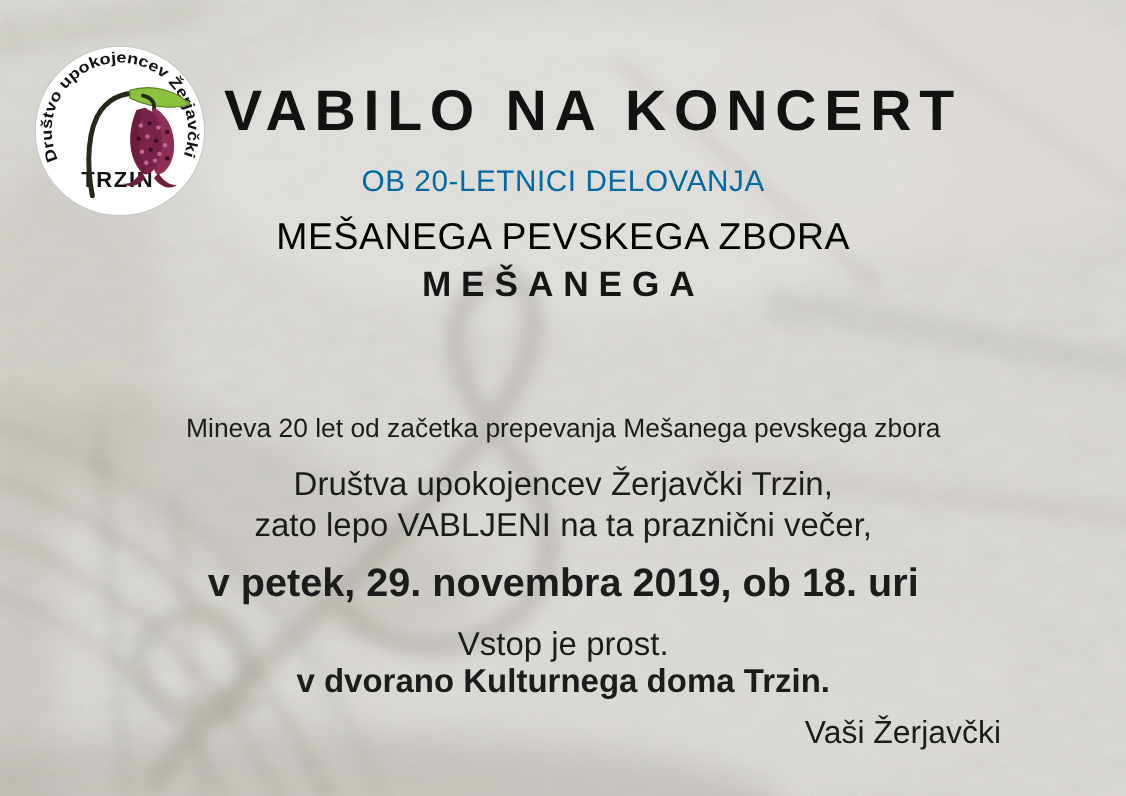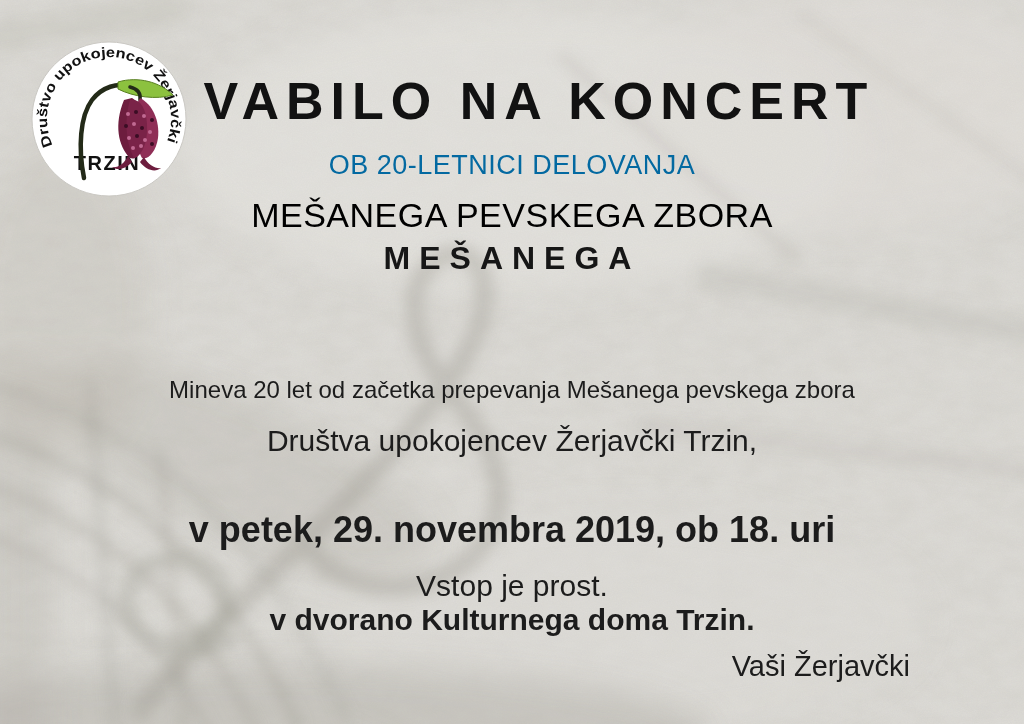--- a/index.html
+++ b/index.html
@@ -169,19 +169,20 @@
       </svg>
     </div>
 
     <div class="txt title">VABILO NA KONCERT</div>
     <div class="txt sub1">OB 20-LETNICI DELOVANJA</div>
     <div class="txt sub2">MEŠANEGA PEVSKEGA ZBORA</div>
     <div class="txt choir">MEŠANEGA</div>
 
     <div class="txt b1">Mineva 20 let od začetka prepevanja Mešanega pevskega zbora</div>
     <div class="txt b2">Društva upokojencev Žerjavčki Trzin,</div>
+    <div class="txt b3">zato lepo VABLJENI na ta praznični večer,</div>
     <div class="txt b4">v petek, 29. novembra 2019, ob 18. uri</div>
     <div class="txt b5">v dvorano Kulturnega doma Trzin.</div>
     <div class="txt b6">Vstop je prost.</div>
 
     <div class="sig">Vaši Žerjavčki</div>
   </div>
 </div>
 
 </body></html>

